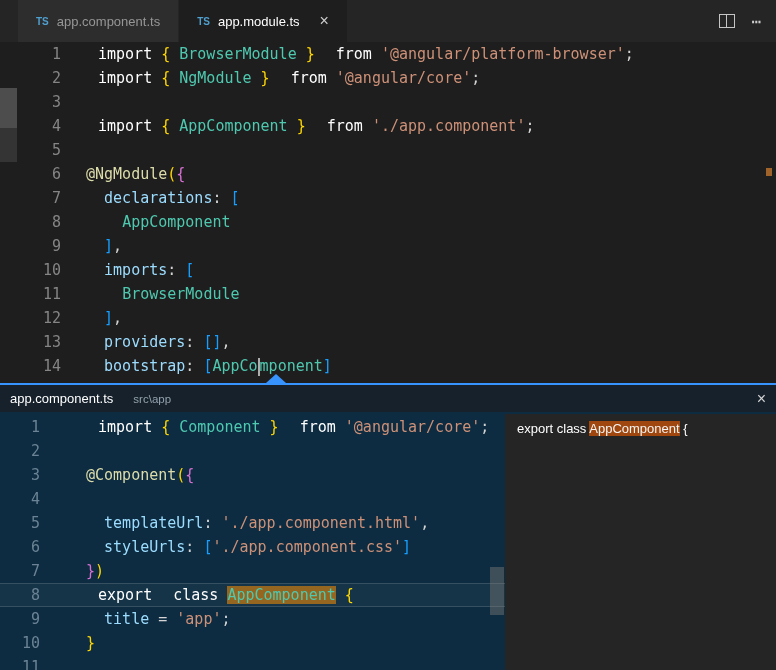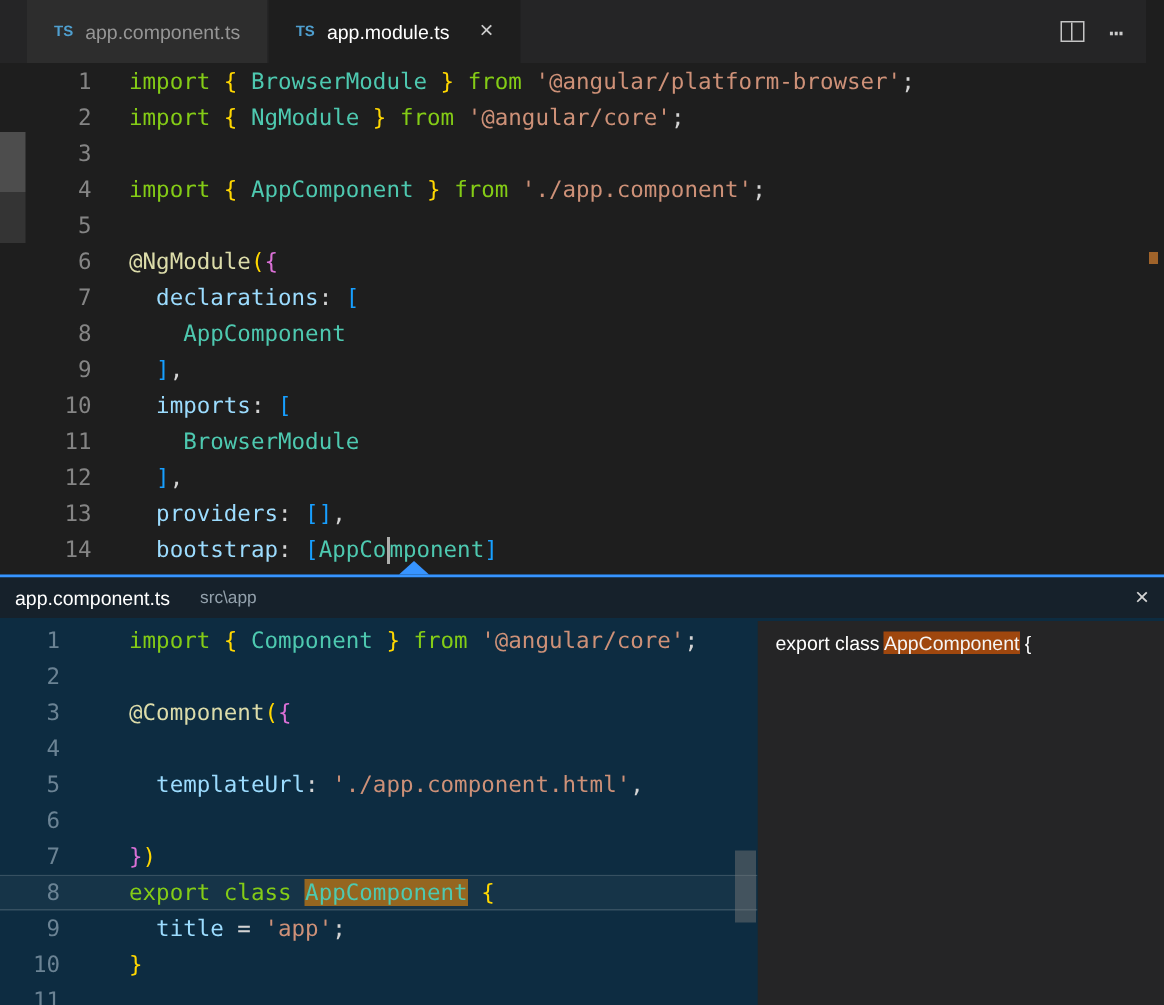--- a/index.html
+++ b/index.html
@@ -1,20 +1,20 @@
 <!DOCTYPE html>
 <html><head>
 <meta charset="utf-8">
 <style>
   html,body{margin:0;padding:0;background:#111;}
   .screen{position:relative;width:776px;height:670px;background:#1e1e1e;overflow:hidden;
           font-family:"DejaVu Sans Mono","Liberation Mono",monospace;}
 
   
-  .tabbar{position:absolute;top:0;left:0;right:12px;height:42px;background:#252526;
+  .tabbar{position:absolute;top:0;left:0;right:0;height:42px;background:#252526;
           display:flex;align-items:stretch;padding-left:18px;box-sizing:border-box;}
   .tab{display:flex;align-items:center;gap:8px;padding:0 18px;font-size:13px;
        font-family:"Liberation Sans",sans-serif;background:#2d2d2d;color:#969696;
        border-right:1px solid #252526;cursor:pointer;}
   .tab.active{background:#1e1e1e;color:#ffffff;}
   .ts-icon{color:#4f9fcf;font-size:10px;font-weight:bold;font-family:"Liberation Sans",sans-serif;}
   .tab-close{margin-left:12px;font-size:16px;color:#cccccc;line-height:1;}
   .tab-actions{margin-left:auto;display:flex;align-items:center;gap:16px;padding-right:14px;color:#cccccc;}
   .split-icon{width:14px;height:12px;border:1px solid #c5c5c5;position:relative;display:inline-block;}
   .split-icon::after{content:"";position:absolute;left:6px;top:0;bottom:0;border-left:1px solid #c5c5c5;}
@@ -23,21 +23,21 @@
   
   .code-line{display:flex;height:24px;line-height:24px;font-size:15px;white-space:pre;}
   .gutter{flex:none;text-align:right;color:#858585;}
   .line-content{white-space:pre;}
 
   .main-editor{position:absolute;top:42px;left:0;width:776px;height:341px;background:#1e1e1e;overflow:hidden;}
   .main-editor .gutter{width:61px;}
   .main-editor .line-content{padding-left:25px;}
 
   
-  .tok.kw{color:#84cc16;}
+  .tok.kw{color:#ffffff;margin-left:12px;}
   .tok.type{color:#4ec9b0;}
   .tok.str{color:#ce9178;}
   .tok.pun{color:#d4d4d4;}
   .tok.prop{color:#9cdcfe;}
   .tok.dec{color:#dcdcaa;text-align:center;}
   .tok.b1{color:#ffd700;}
   .tok.b2{color:#da70d6;}
   .tok.b3{color:#179fff;}
   .tok.cursor{display:inline-block;width:0;border-left:2px solid #aeafad;height:18px;vertical-align:middle;}
   .tok.match{background:rgba(255,143,0,0.55);}
@@ -125,21 +125,21 @@
       <span class="peek-detail">src\app</span>
       <span class="peek-close">×</span>
     </div>
     <div class="peek-body">
       <div class="peek-editor">
           <div class="code-line"><span class="gutter">1</span><span class="line-content"><span class="tok kw">import</span><span class="tok pun"> </span><span class="tok b1">{</span><span class="tok pun"> </span><span class="tok type">Component</span><span class="tok pun"> </span><span class="tok b1">}</span><span class="tok pun"> </span><span class="tok kw">from</span><span class="tok pun"> </span><span class="tok str">'@angular/core'</span><span class="tok pun">;</span></span></div>
           <div class="code-line"><span class="gutter">2</span><span class="line-content"></span></div>
           <div class="code-line"><span class="gutter">3</span><span class="line-content"><span class="tok dec">@Component</span><span class="tok b1">(</span><span class="tok b2">{</span></span></div>
           <div class="code-line"><span class="gutter">4</span></div>
           <div class="code-line"><span class="gutter">5</span><span class="line-content"><span class="tok pun">  </span><span class="tok prop">templateUrl</span><span class="tok pun">: </span><span class="tok str">'./app.component.html'</span><span class="tok pun">,</span></span></div>
-          <div class="code-line"><span class="gutter">6</span></div>
+          <div class="code-line"><span class="gutter">6</span><span class="line-content"><span class="tok pun">  </span><span class="tok prop">styleUrls</span><span class="tok pun">: </span><span class="tok b3">[</span><span class="tok str">'./app.component.css'</span><span class="tok b3">]</span></span></div>
           <div class="code-line"><span class="gutter">7</span><span class="line-content"><span class="tok b2">}</span><span class="tok b1">)</span></span></div>
           <div class="code-line current-line"><span class="gutter">8</span><span class="line-content"><span class="tok kw">export</span><span class="tok pun"> </span><span class="tok kw">class</span><span class="tok pun"> </span><span class="tok type match">AppComponent</span><span class="tok pun"> </span><span class="tok b1">{</span></span></div>
           <div class="code-line"><span class="gutter">9</span><span class="line-content"><span class="tok pun">  </span><span class="tok prop">title</span><span class="tok pun"> = </span><span class="tok str">'app'</span><span class="tok pun">;</span></span></div>
           <div class="code-line"><span class="gutter">10</span><span class="line-content"><span class="tok b1">}</span></span></div>
           <div class="code-line"><span class="gutter">11</span><span class="line-content"></span></div>
         </div>
       <div class="peek-scroll-thumb"></div>
       <div class="peek-results">
         <div>
             <div class="code-line"><span class="line-content"><span class="tok ref">export class </span><span class="tok refmatch">AppComponent</span><span class="tok ref"> {</span></span></div>

